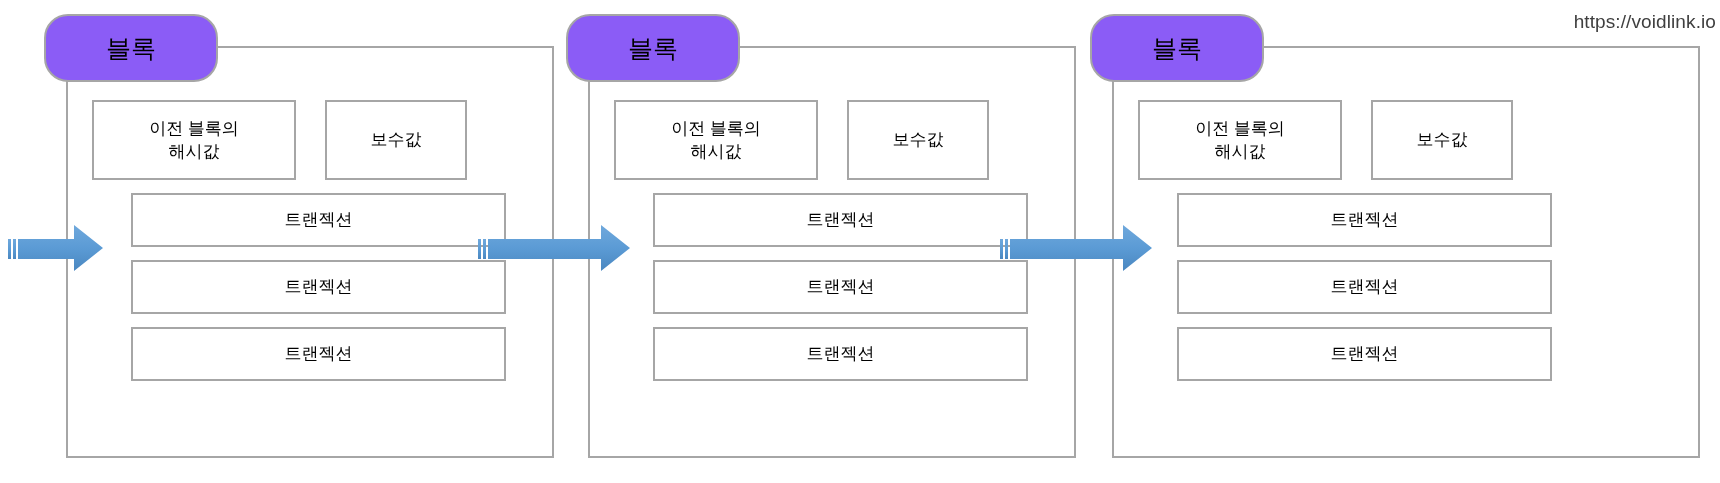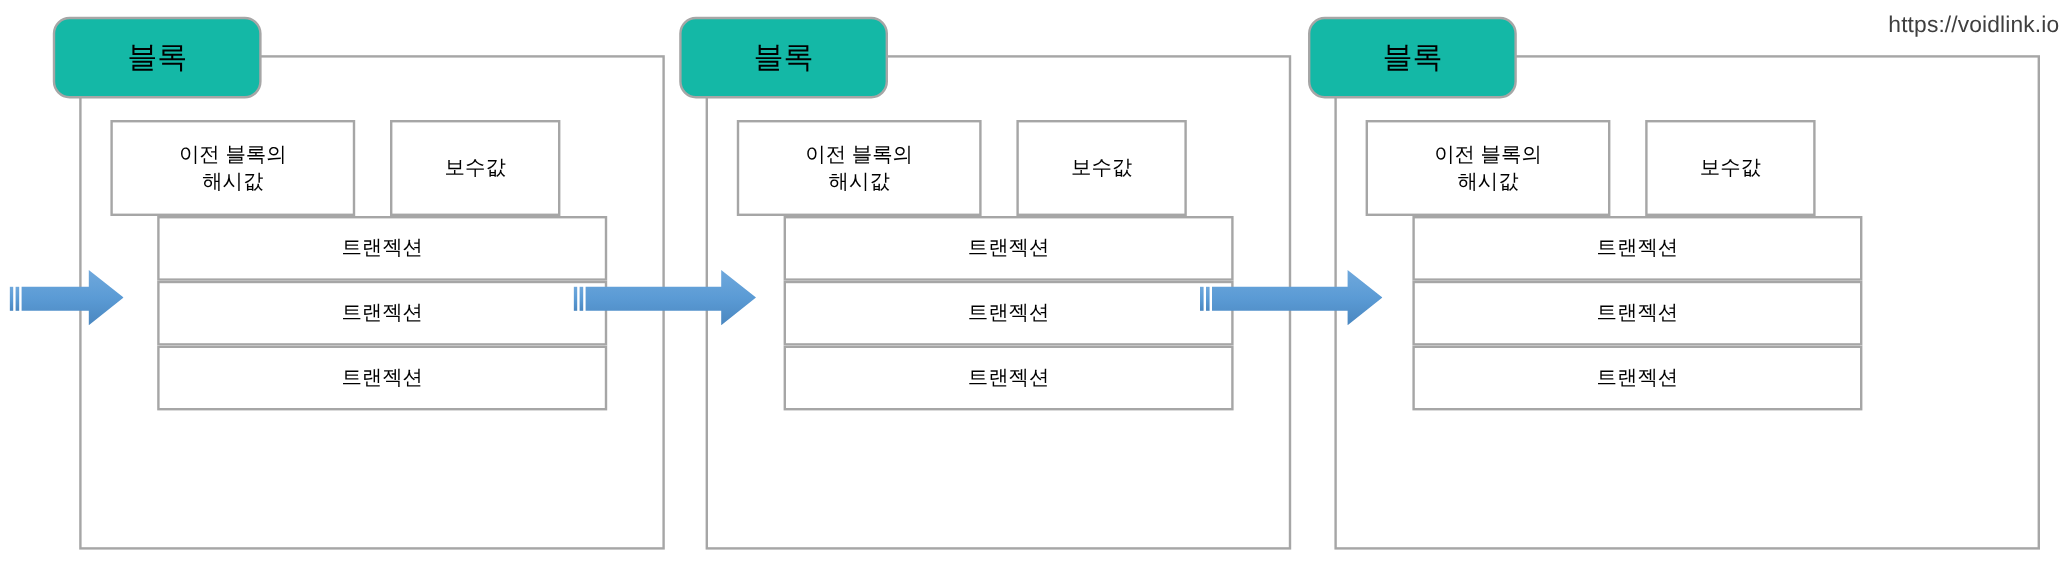--- a/index.html
+++ b/index.html
@@ -51,40 +51,41 @@
   }
 
   
   .block-tab {
     position: absolute;
     left: 0px;
     top: 14px;
     width: 174px;
     height: 68px;
     border: 2px solid #a6a6a6;
-    border-radius: 14px;
-    background: #14b8a6;
+    border-radius: 24px;
+    background: #8b5cf6;
     box-sizing: border-box;
     display: flex;
     align-items: center;
     justify-content: center;
     z-index: 4;
   }
   .block-tab-label {
     font-size: 25px;
     line-height: 1.15;
     color: #000000;
   }
 
   
   .block-inner {
     position: absolute;
     top: 100px;
     display: flex;
     flex-direction: column;
+    gap: 13px;
     z-index: 2;
   }
 
   .head-row {
     display: flex;
     gap: 29px;
   }
 
   .cell {
     border: 2px solid #a6a6a6;

